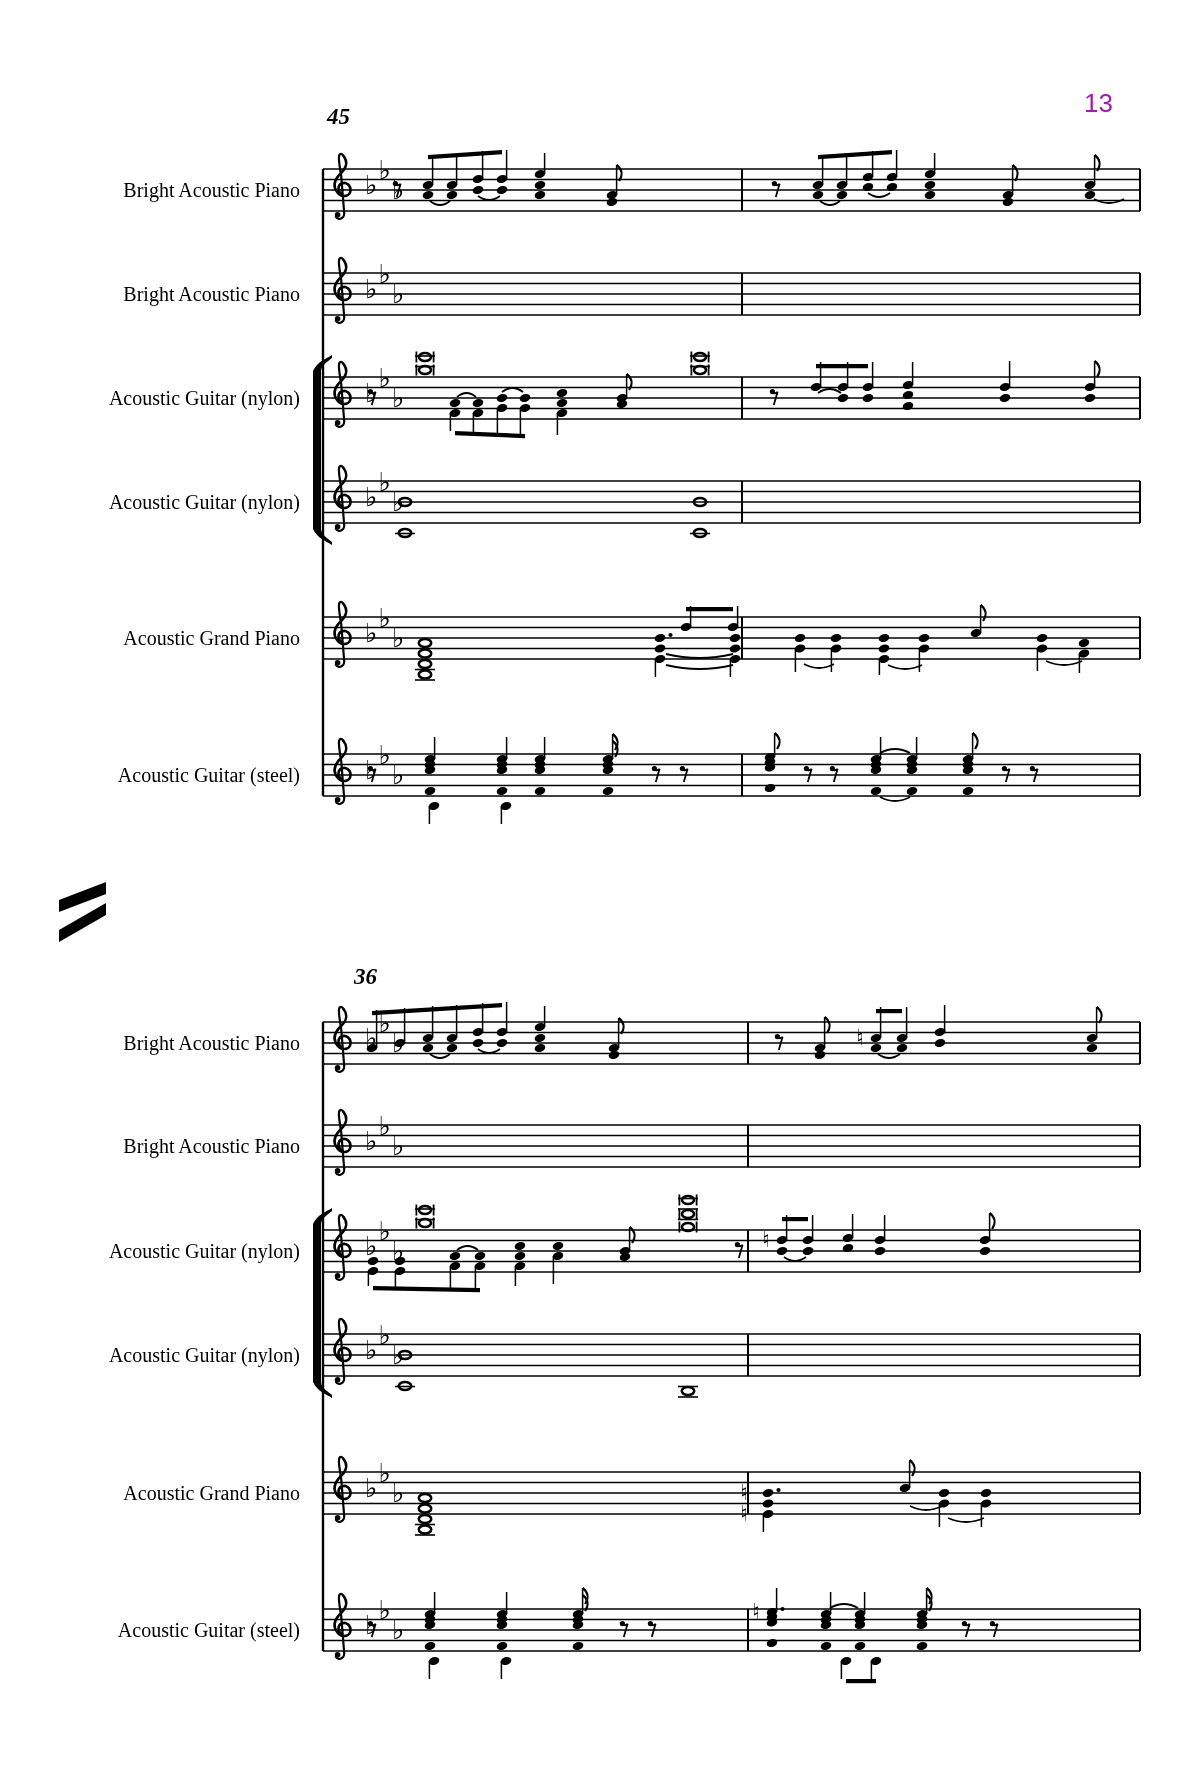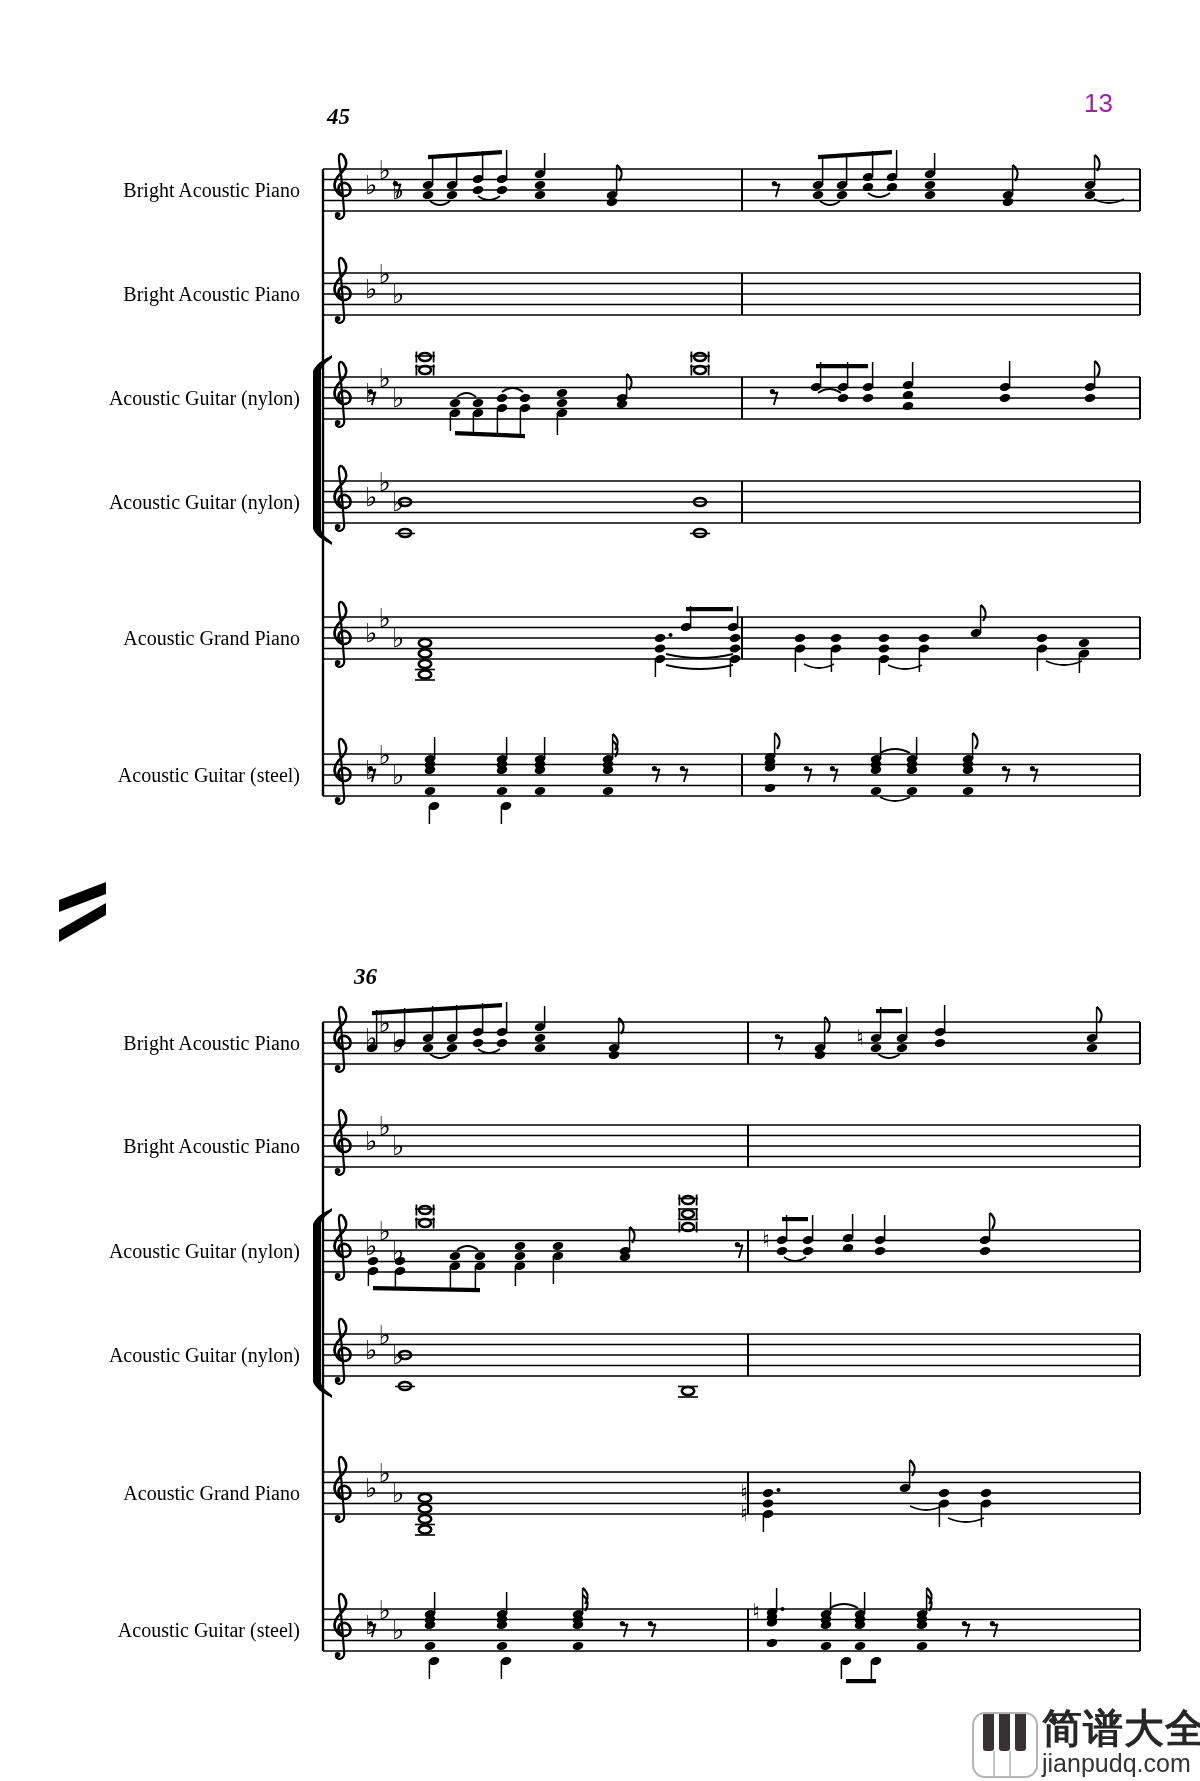--- a/index.html
+++ b/index.html
@@ -956,27 +956,14 @@
       C327,1215 321,1219 321,1224 L321,1382 C321,1387 327,1391 332,1395
       L332,1398 C326,1394 318,1392 313,1382 Z" fill="#000000"></path>
       </g>
     </svg>
 
   <svg class="system-divider" width="130" height="970" id="divider-svg">
       <polygon points="59,900 106,882 106,894 59,912" fill="#000000"></polygon>
       <polygon points="59,930 106,903 106,915 59,942" fill="#000000"></polygon>
     </svg>
 
-  <div class="watermark">
-    <div class="wm-icon">
-      <div class="kb kb1"></div>
-        <div class="kb kb2"></div>
-        <div class="kb kb3"></div>
-      <div class="ks ks1"></div>
-        <div class="ks ks2"></div>
-    </div>
-    <div class="wm-text">
-      <div class="wm-name">简谱大全</div>
-      <div class="wm-url">jianpudq.com</div>
-    </div>
-  </div>
 
 </div>
 
 </body></html>

